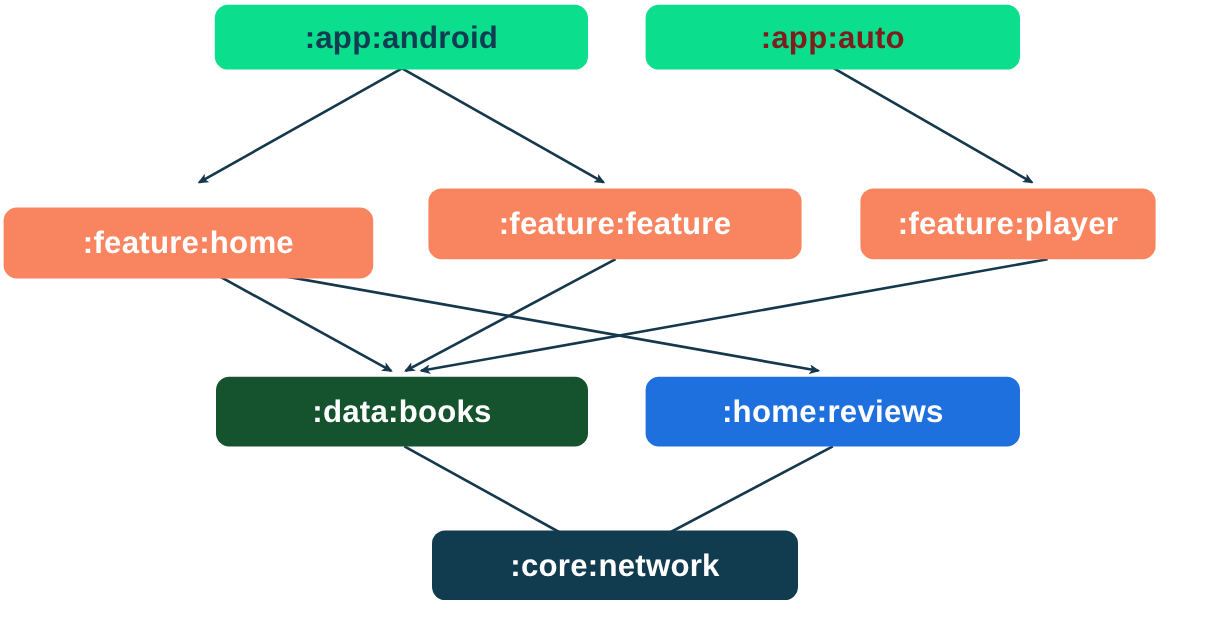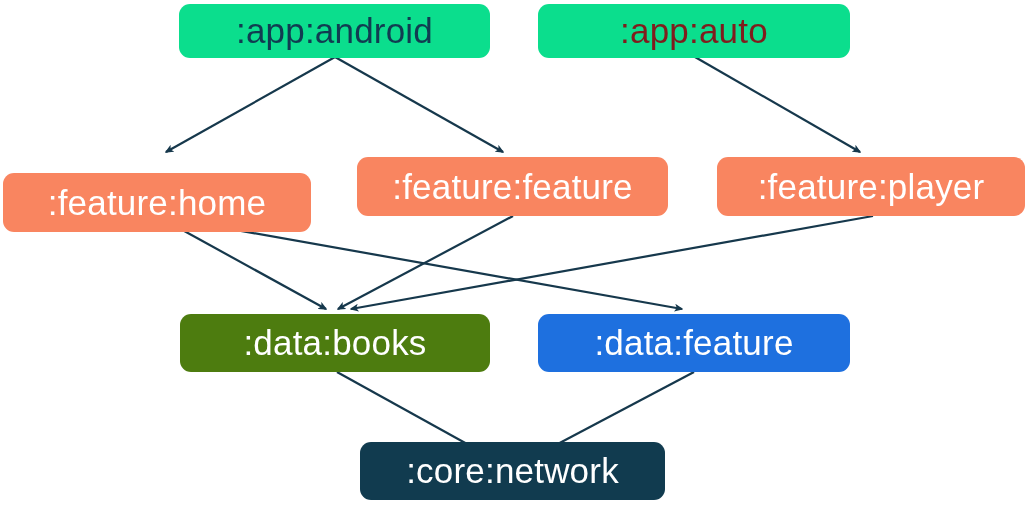--- a/index.html
+++ b/index.html
@@ -21,22 +21,22 @@
     width: 1027px;
     height: 531px;
     pointer-events: none;
   }
   .node {
     position: absolute;
     border-radius: 11px;
     display: flex;
     align-items: center;
     justify-content: center;
-    font-size: 35px;
-    font-weight: 400;
+    font-size: 26px;
+    font-weight: 700;
     letter-spacing: 0.2px;
     box-sizing: border-box;
     white-space: nowrap;
   }
 </style>
 </head>
 <body>
 
 <div class="canvas">
   <svg id="edges-svg" viewBox="0 0 1027 531" xmlns="http://www.w3.org/2000/svg">
@@ -53,18 +53,18 @@
       <line x1="513" y1="216" x2="338" y2="309" stroke="#16384C" stroke-width="2.2" marker-end="url(#arrowhead)"></line>
       <line x1="873" y1="216" x2="351" y2="309" stroke="#16384C" stroke-width="2.2" marker-end="url(#arrowhead)"></line>
       <line x1="337" y1="372" x2="505" y2="465" stroke="#16384C" stroke-width="2.2" marker-end="url(#arrowhead)"></line>
       <line x1="694" y1="372" x2="518" y2="465" stroke="#16384C" stroke-width="2.2" marker-end="url(#arrowhead)"></line>
     </svg>
   <div id="nodes-layer">
       <div class="node" style="left: 179px; top: 4px; width: 311px; height: 54px; background: rgb(11, 222, 141); color: rgb(17, 60, 81);">:app:android</div>
       <div class="node" style="left: 538px; top: 4px; width: 312px; height: 54px; background: rgb(11, 222, 141); color: #7f1d1d;">:app:auto</div>
       <div class="node" style="left: 3px; top: 157px; width: 308px; height: 59px; background: rgb(249, 133, 96); color: rgb(255, 255, 255); margin-top: 16px;">:feature:home</div>
       <div class="node" style="left: 357px; top: 157px; width: 311px; height: 59px; background: rgb(249, 133, 96); color: rgb(255, 255, 255);">:feature:feature</div>
-      <div class="node" style="left: 717px; top: 157px; width: 308px; height: 59px; background: rgb(249, 133, 96); color: rgb(255, 255, 255);">:feature:player</div>
-      <div class="node" style="left: 180px; top: 314px; width: 310px; height: 58px; background: #4d7c0f; color: rgb(255, 255, 255);">:data:books</div>
-      <div class="node" style="left: 538px; top: 314px; width: 312px; height: 58px; background: rgb(30, 112, 223); color: rgb(255, 255, 255);">:data:feature</div>
+      <div class="node" style="left: 717px; top: 157px; width: 246px; height: 59px; background: rgb(249, 133, 96); color: rgb(255, 255, 255);">:feature:player</div>
+      <div class="node" style="left: 180px; top: 314px; width: 310px; height: 58px; background: #14532d; color: rgb(255, 255, 255);">:data:books</div>
+      <div class="node" style="left: 538px; top: 314px; width: 312px; height: 58px; background: rgb(30, 112, 223); color: rgb(255, 255, 255);">:home:reviews</div>
       <div class="node" style="left: 360px; top: 442px; width: 305px; height: 58px; background: rgb(17, 59, 79); color: rgb(255, 255, 255);">:core:network</div>
     </div>
 </div>
 
 </body></html>

